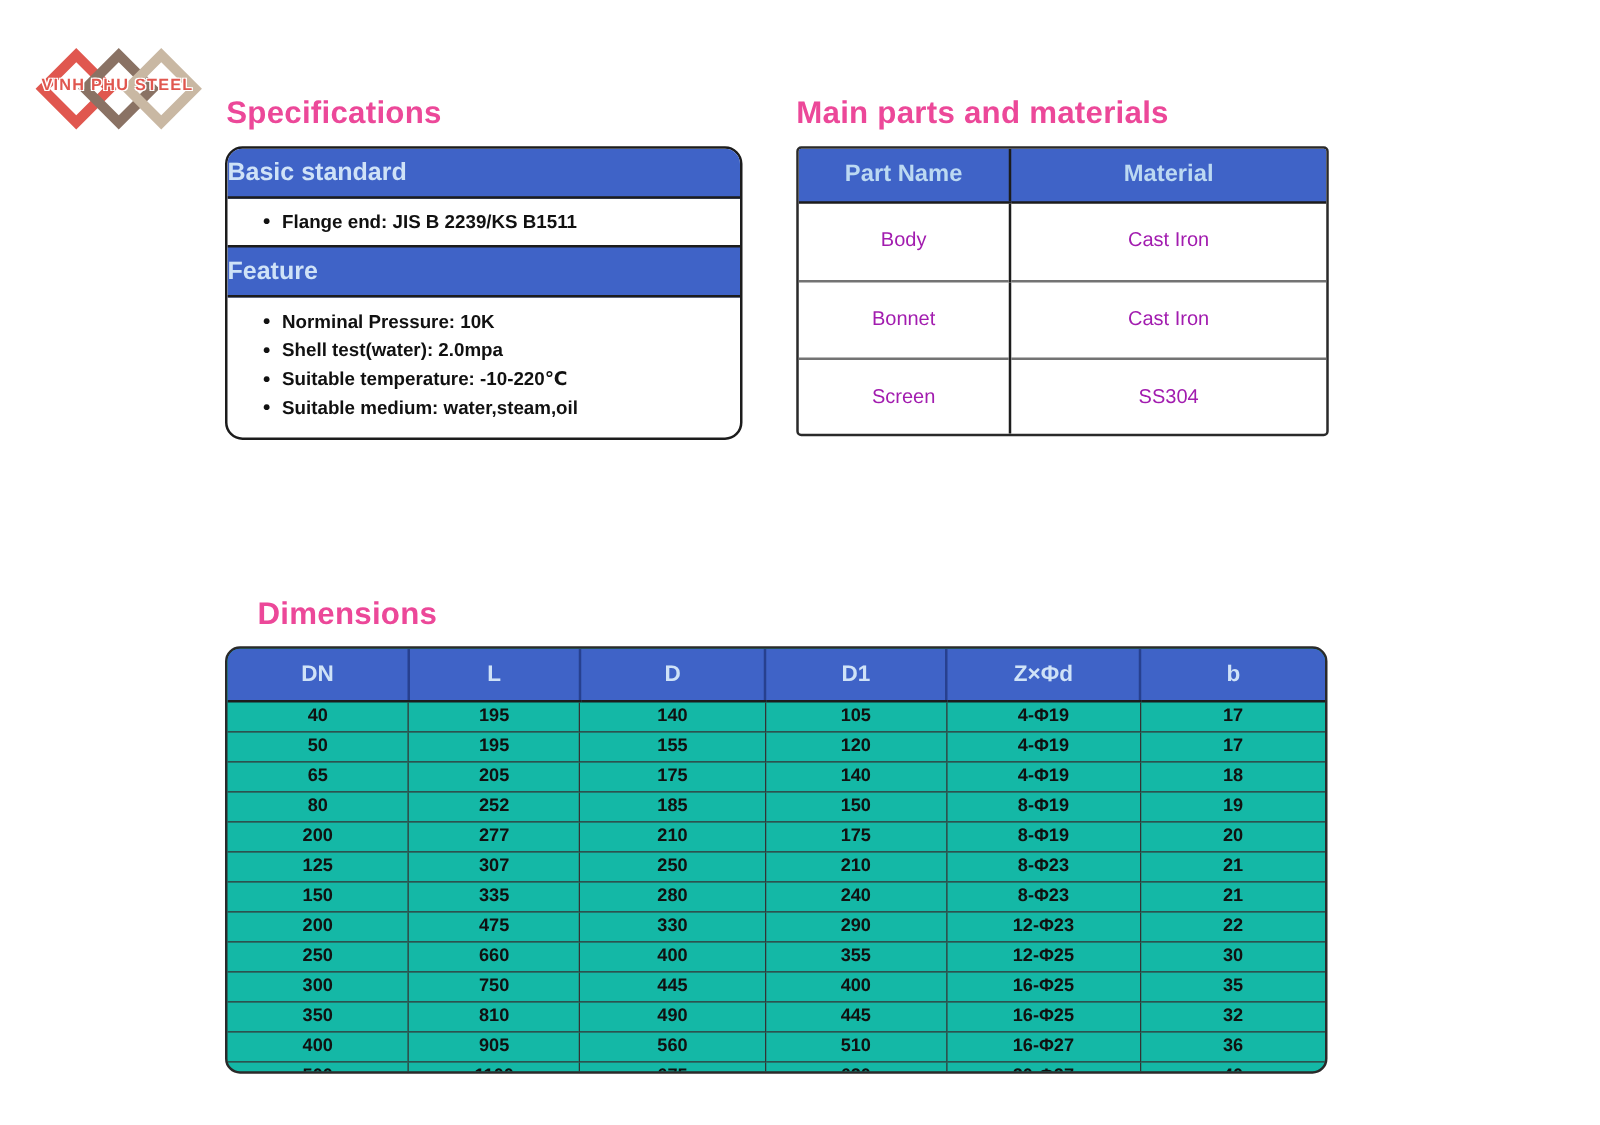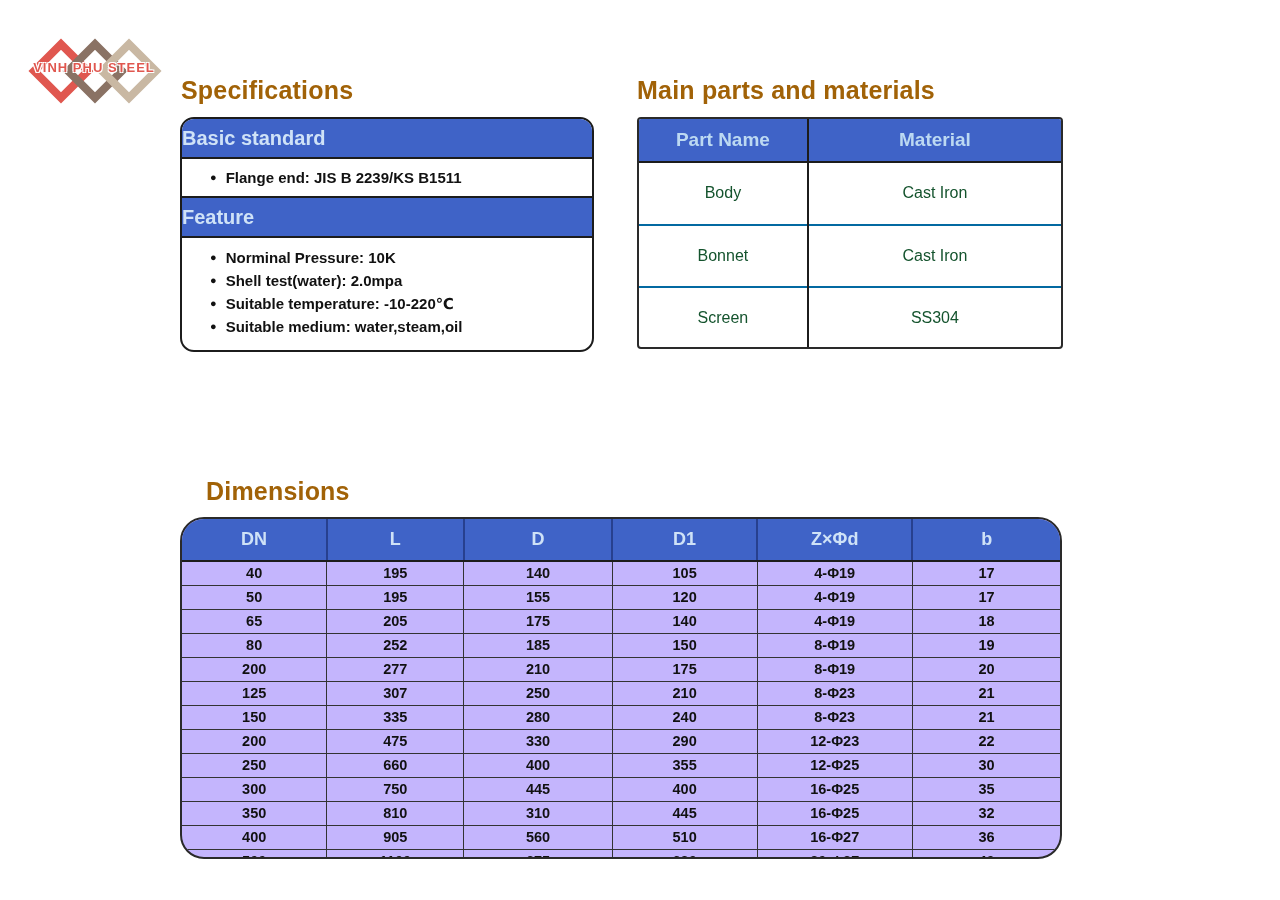--- a/index.html
+++ b/index.html
@@ -51,21 +51,21 @@
       -1px -1px 0 #fff, 1px -1px 0 #fff,
       -1px  1px 0 #fff, 1px  1px 0 #fff;
     white-space: nowrap;
   }
 
   
   .section-heading {
     position: absolute;
     font-size: 25px;
     font-weight: bold;
-    color: #a16207;
+    color: #ec4899;
     letter-spacing: 0.2px;
   }
   .h-spec  { left: 181px; top: 76px; }
   .h-parts { left: 637px; top: 76px; }
   .h-dims  { left: 182px; top: 477px; margin-left: 24px; }
 
   
   .spec-box {
     position: absolute;
     left: 180px;
@@ -140,37 +140,37 @@
     border-bottom: 2px solid #1c1c1c;
   }
   .parts-table th + th,
   .parts-table td + td {
     border-left: 2px solid #1c1c1c;
   }
   .parts-table td {
     text-align: center;
     font-size: 16px;
     font-weight: 500;
-    color: #14532d;
-    border-top: 2px solid #0369a1;
+    color: #a21caf;
+    border-top: 2px solid #737373;
   }
   .parts-table col.c-name { width: 40%; }
   .parts-table col.c-mat  { width: 60%; }
 
   
   .dims-box {
     position: absolute;
     left: 180px;
     top: 517px;
     width: 878px;
     height: 338px;
     border: 2px solid #2a2a2a;
-    border-radius: 24px;
+    border-radius: 12px;
     overflow: hidden;
-    background: #c4b5fd;
+    background: #14b8a6;
   }
   .dims-table {
     width: 100%;
     height: 100%;
     border-collapse: collapse;
     table-layout: fixed;
   }
   .dims-table th {
     background: #3f63c7;
     color: #cfe2f7;
@@ -374,21 +374,21 @@
             <td>300</td>
             <td>750</td>
             <td>445</td>
             <td>400</td>
             <td>16-Φ25</td>
             <td>35</td>
           </tr>
           <tr>
             <td>350</td>
             <td>810</td>
-            <td>310</td>
+            <td>490</td>
             <td>445</td>
             <td>16-Φ25</td>
             <td>32</td>
           </tr>
           <tr>
             <td>400</td>
             <td>905</td>
             <td>560</td>
             <td>510</td>
             <td>16-Φ27</td>

